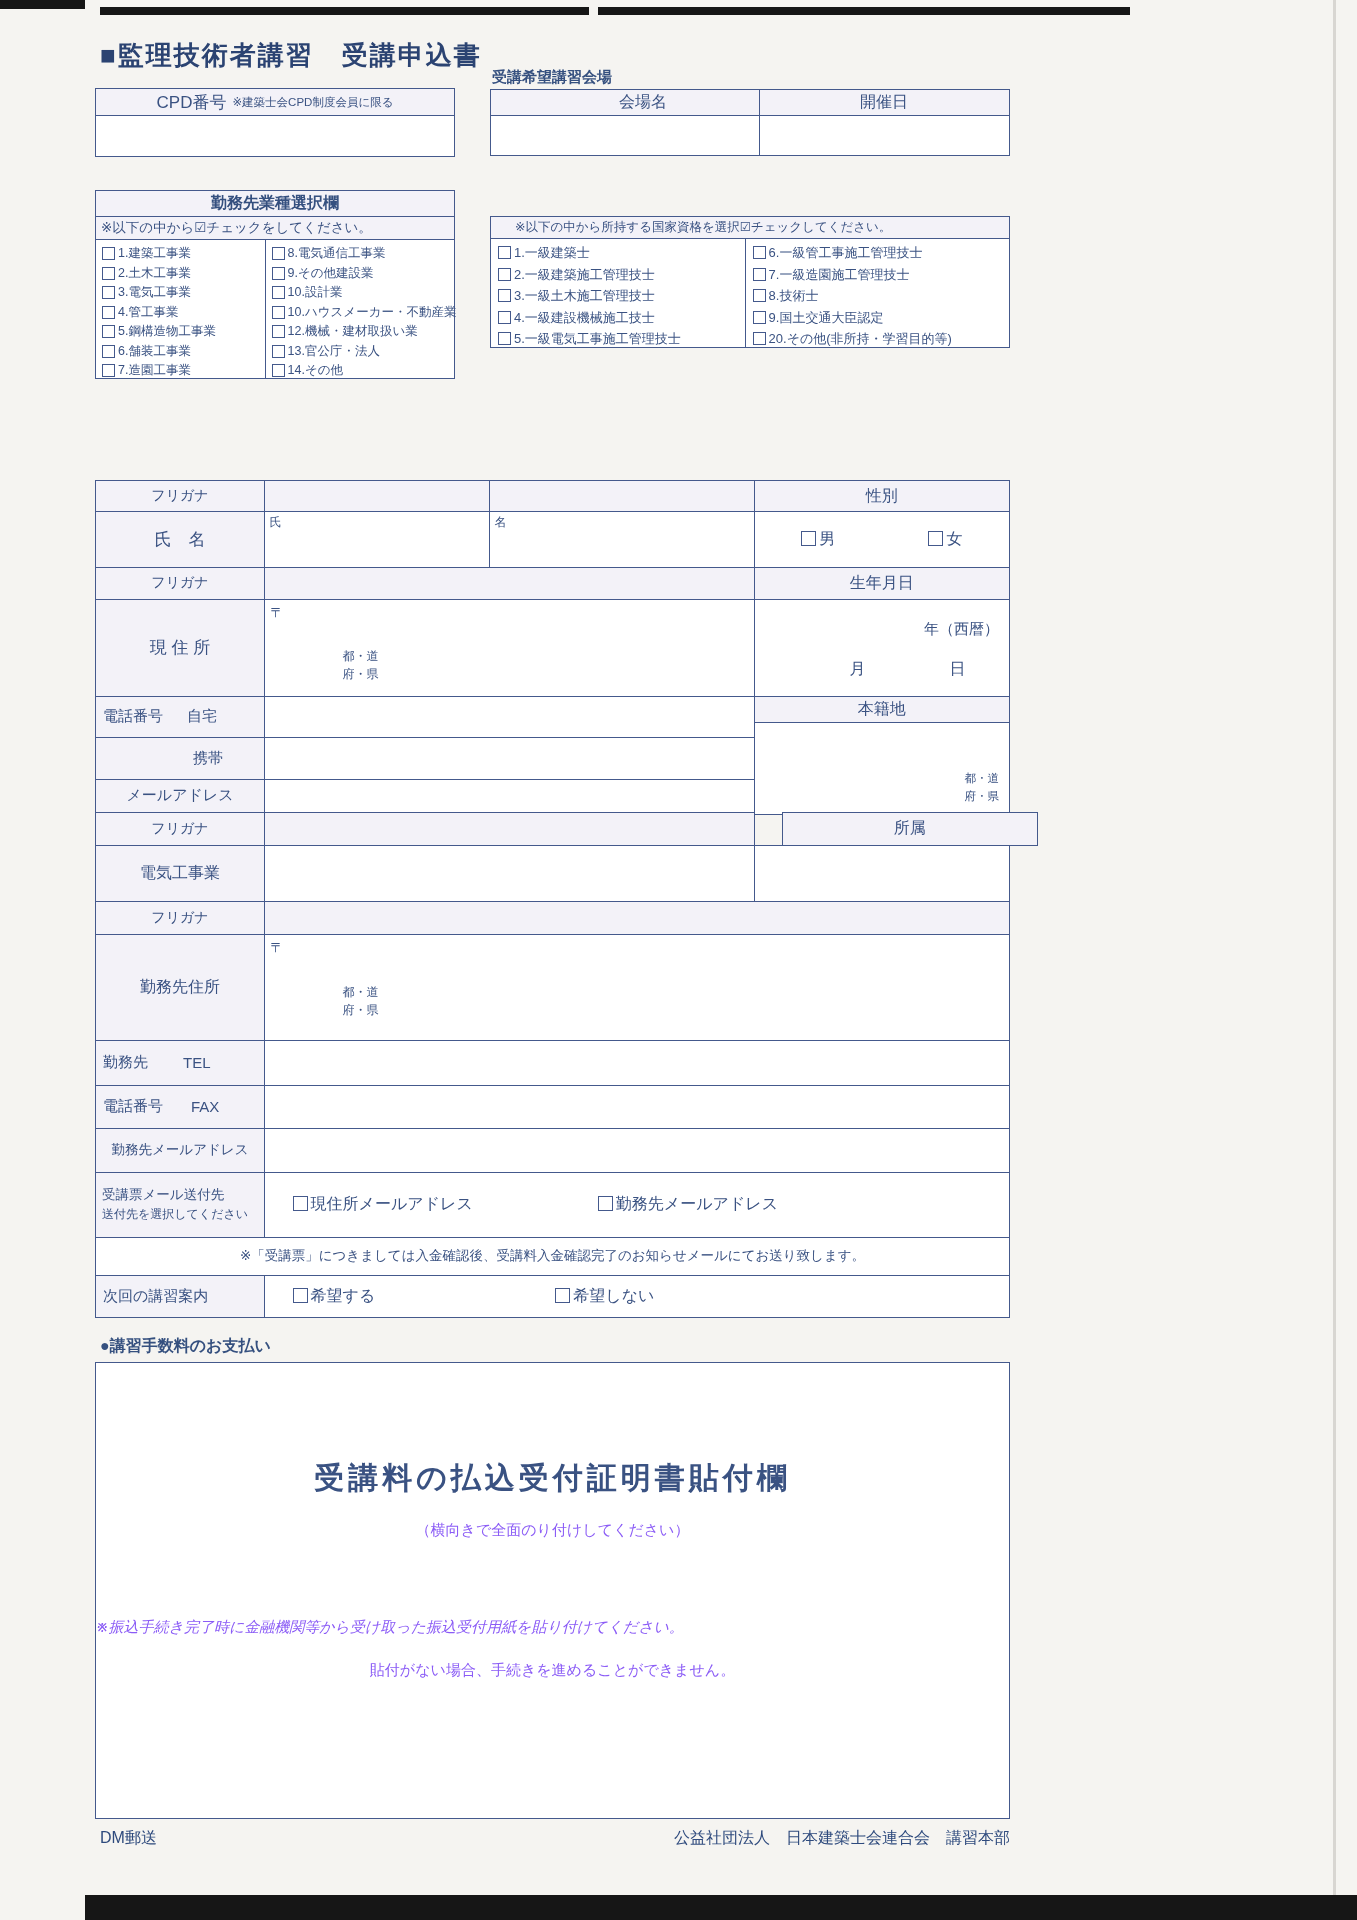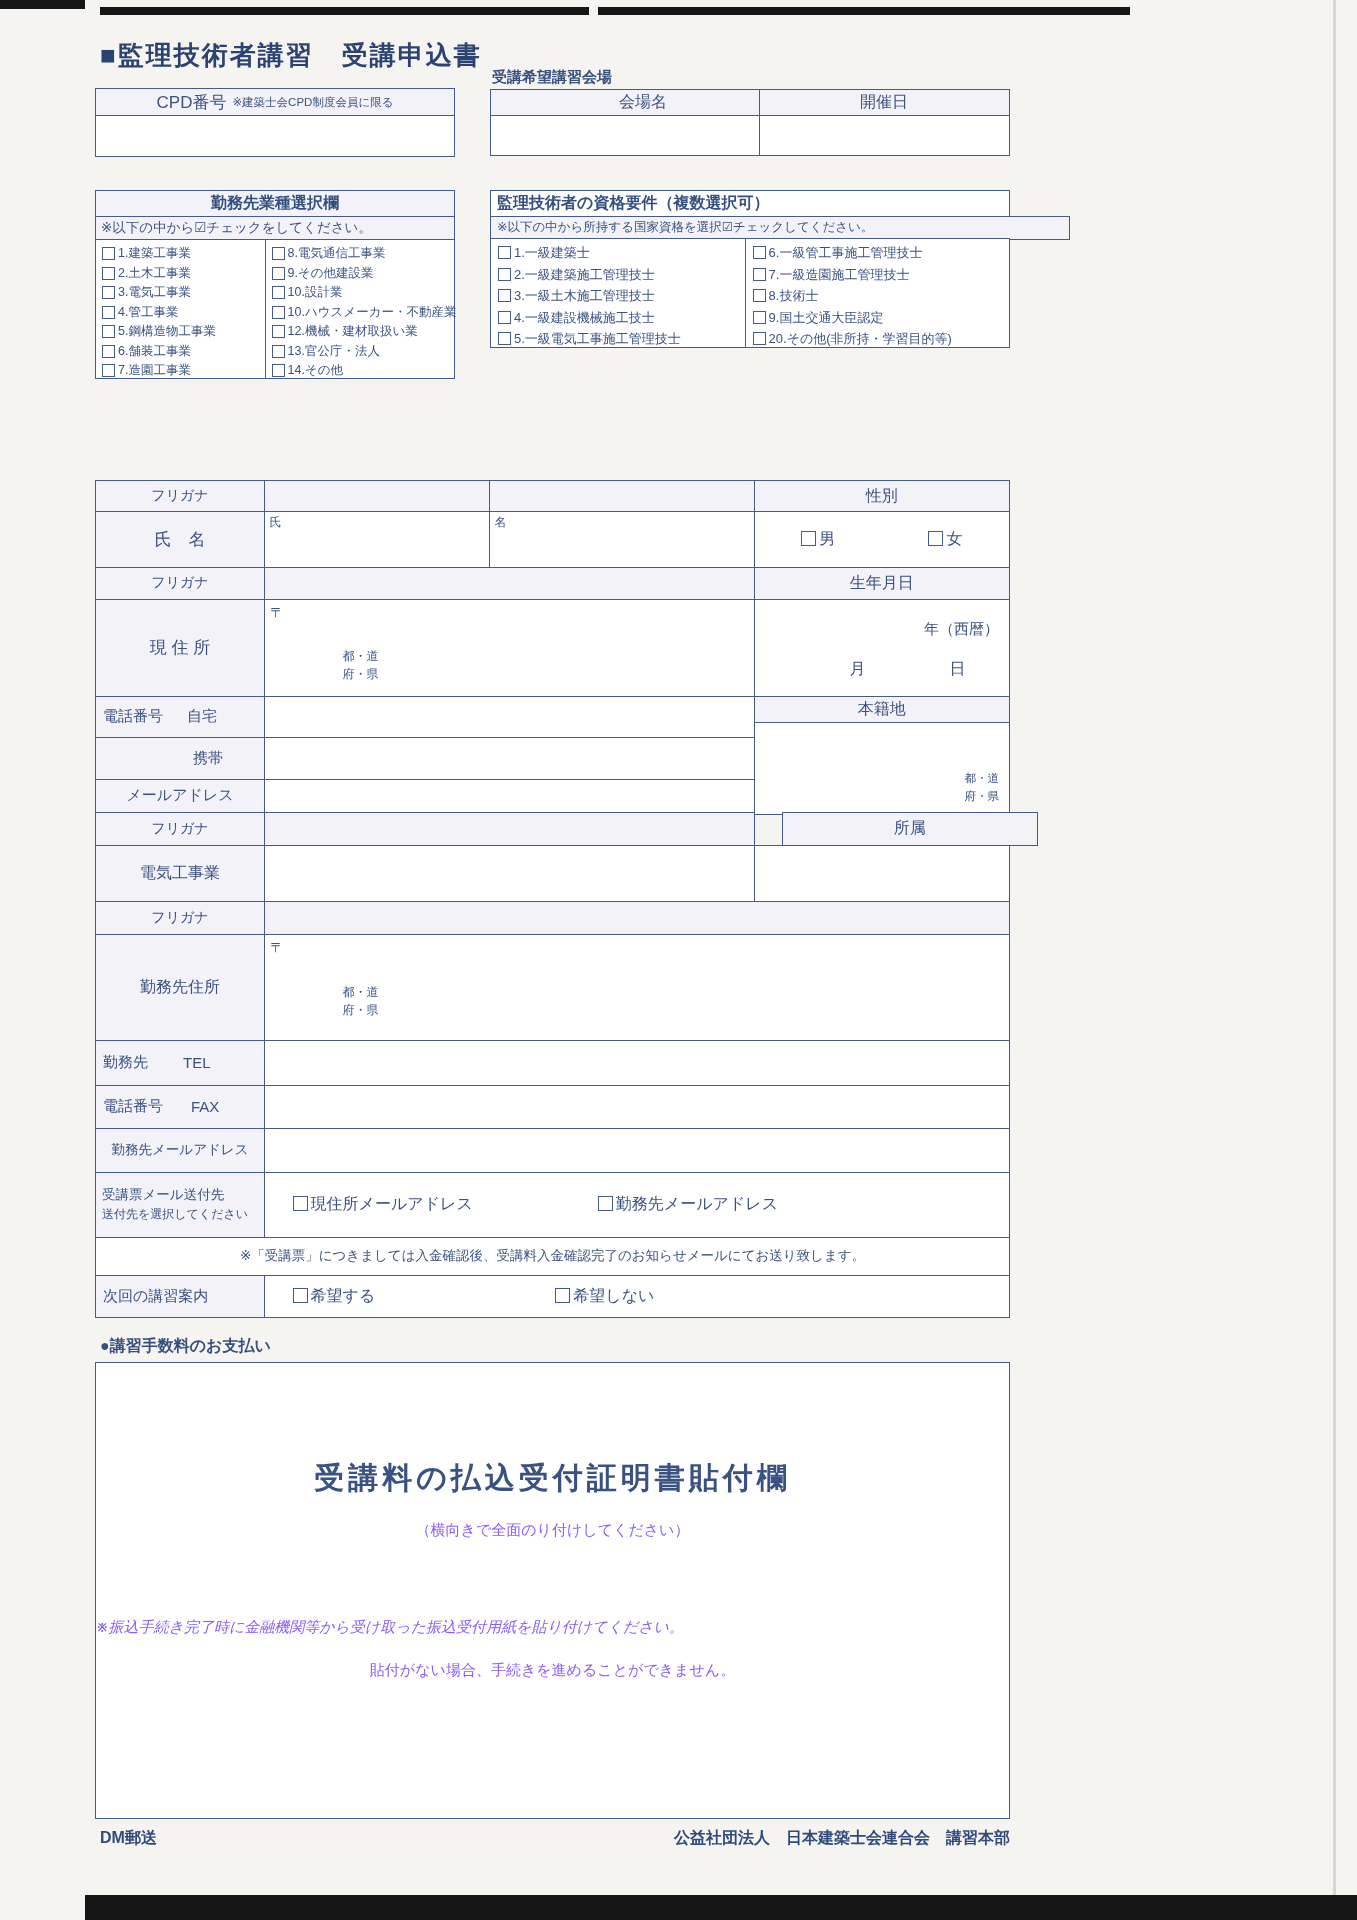--- a/index.html
+++ b/index.html
@@ -44,21 +44,21 @@
     display:flex;align-items:center;
     font-size:12.5px;line-height:19.5px;color:#3a5282;white-space:nowrap;
   }
   .chk-item-q{font-size:13px;line-height:21.5px;}
   .box-hdr{font-size:16px;font-weight:bold;color:#35507f;}
   .instr{font-size:12.5px;color:#3a5282;}
   .lblcell{background:#f3f2f8;}
   .note-row{font-size:13.5px;}
   .pay-title{font-size:30px;font-weight:600;letter-spacing:4px;color:#3a5282;}
   .pay-sub{font-size:15px;color:#8b5cf6;}
-  .footer-txt{font-size:16px;font-weight:bold;color:#2e4a7d;}
+  .footer-txt{font-size:16px;font-weight:normal;color:#2e4a7d;}
 </style>
 </head>
 <body>
 
 <div id="page">
 
   <div class="abs bar" style="left:0;top:0;width:85px;height:9px;"></div>
   <div class="abs bar" style="left:100px;top:7px;width:489px;height:8px;"></div>
   <div class="abs bar" style="left:598px;top:7px;width:532px;height:8px;"></div>
   <div class="abs bar" style="left:85px;top:1895px;width:1272px;height:25px;"></div>
@@ -136,22 +136,21 @@
     <div class="chk-item">
         <span class="cb"></span>
         <span>13.官公庁・法人</span>
       </div>
     <div class="chk-item">
         <span class="cb"></span>
         <span>14.その他</span>
       </div>
   </div>
 
-  <div class="cell vcenter box-hdr" style="left:490px;top:190px;width:520px;height:27px;padding-left:6px;">監理技術者の資格要件（複数選択可）</div>
-  <div class="cell tint vcenter instr" style="left:490px;top:215.6px;width:580px;height:24px;padding-left:6px;">※以下の中から所持する国家資格を選択☑チェックしてください。</div>
+  <div class="cell tint vcenter instr" style="left:490px;top:215.6px;width:520px;height:24px;padding-left:24px;">※以下の中から所持する国家資格を選択☑チェックしてください。</div>
   <div class="cell" style="left:490px;top:238.2px;width:256px;height:110px;padding:3px 0 0 7px;">
     <div class="chk-item chk-item-q">
         <span class="cb"></span>
         <span>1.一級建築士</span>
       </div>
     <div class="chk-item chk-item-q">
         <span class="cb"></span>
         <span>2.一級建築施工管理技士</span>
       </div>
     <div class="chk-item chk-item-q">

